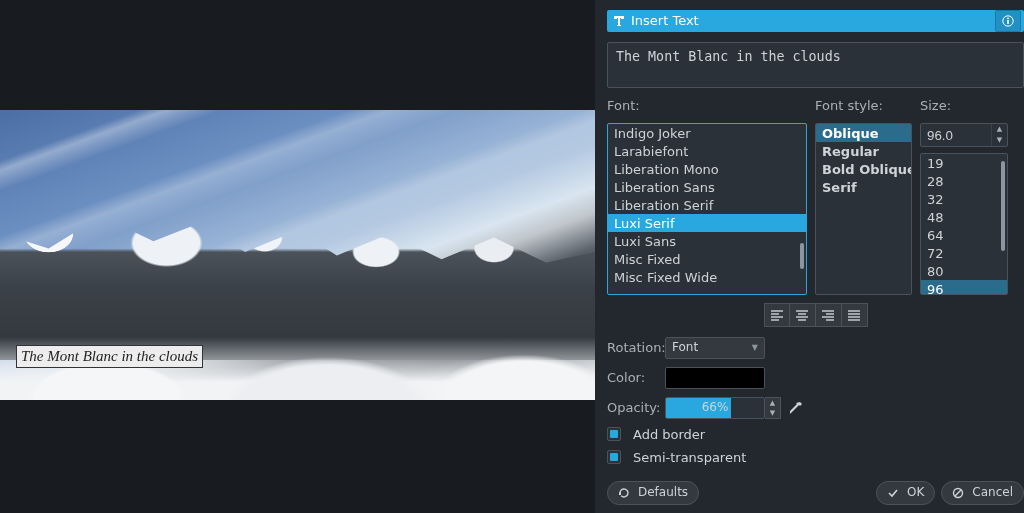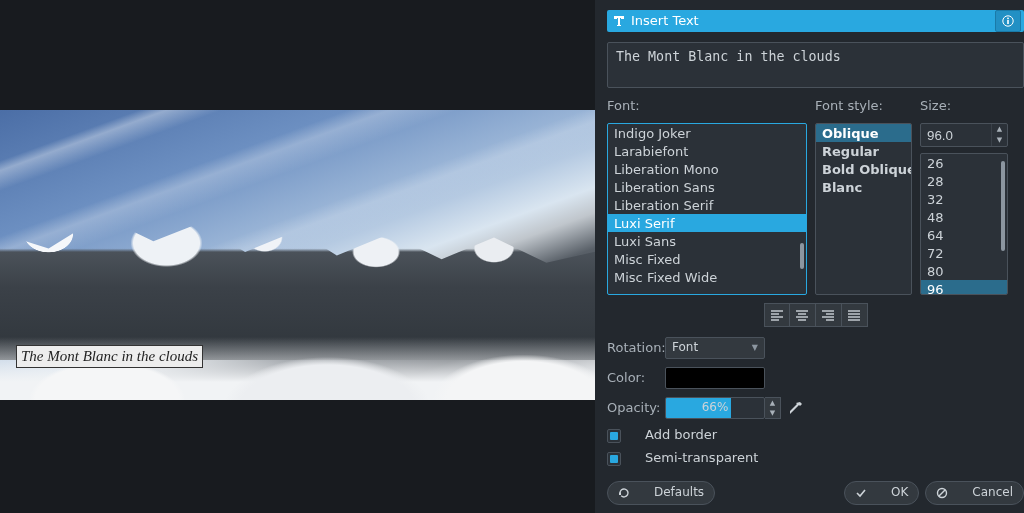--- a/index.html
+++ b/index.html
@@ -75,25 +75,25 @@
   .formrow{display:flex;align-items:center;margin-bottom:8px;}
   .formrow .flabel{width:58px;color:var(--muted);}
   .select{background:var(--btn);border:1px solid var(--border-light);height:22px;border-radius:2px;display:flex;align-items:center;padding:0 6px;min-width:100px;cursor:pointer;justify-content:space-between;color:var(--text);font-size:12px;}
   .swatch{width:100px;height:22px;background:#000;border:1px solid var(--border-light);border-radius:2px;cursor:pointer;}
   .slider{position:relative;width:100px;height:22px;background:var(--panel);border:1px solid var(--border-light);border-radius:2px;display:flex;align-items:center;justify-content:center;font-size:12px;cursor:pointer;overflow:hidden;}
   .slider .fill{position:absolute;left:0;top:0;bottom:0;background:var(--accent);}
   .slider span{position:relative;}
   .slider-spin{width:16px;height:22px;border:1px solid var(--border-light);border-left:none;background:var(--btn);display:flex;flex-direction:column;}
   .slider-spin div{flex:1;display:flex;align-items:center;justify-content:center;font-size:7px;cursor:pointer;color:var(--muted);}
   .pick{width:22px;height:22px;display:flex;align-items:center;justify-content:center;cursor:pointer;color:var(--muted);margin-left:4px;}
-  .check{display:flex;align-items:center;gap:24px;margin-bottom:6px;cursor:pointer;}
+  .check{display:flex;gap:12px;margin-bottom:6px;cursor:pointer;}
   .check .box{width:14px;height:14px;border:1px solid var(--border-light);border-radius:2px;background:var(--panel);display:flex;align-items:center;justify-content:center;}
   .check .box.checked::after{content:"";width:8px;height:8px;background:var(--accent);border-radius:1px;}
   .footer{margin-top:auto;display:flex;align-items:center;padding:8px 0;gap:6px;}
-  .btn{background:var(--btn);border:1px solid var(--border-light);border-radius:12px;height:24px;padding:0 10px;display:flex;align-items:center;gap:24px;cursor:pointer;color:var(--text);font-size:12px;}
+  .btn{background:var(--btn);border:1px solid var(--border-light);border-radius:12px;height:24px;padding:0 10px;display:flex;align-items:center;gap:8px;cursor:pointer;color:var(--text);font-size:12px;}
   .spacer{flex:1;}
   svg{pointer-events:none;}
 </style>
 </head>
 <body>
 
 <div class="app">
 
   <div class="canvas-wrap">
     <div class="canvas-spacer-top"></div>
@@ -144,34 +144,34 @@
             <div class="li">Misc Fixed</div>
             <div class="li">Misc Fixed Wide</div>
           </div>
         <div class="scroll-ind"></div>
       </div>
       <div class="listbox stylelist">
         <div class="items" id="style-items">
             <div class="li sel">Oblique</div>
             <div class="li">Regular</div>
             <div class="li">Bold Oblique</div>
-            <div class="li">Blanc</div>
+            <div class="li">Serif</div>
           </div>
       </div>
       <div class="sizecol">
         <div class="spinbox">
           <input value="96.0" style="">
           <div class="spin">
             <div>▲</div>
             <div>▼</div>
           </div>
         </div>
         <div class="listbox sizelist">
           <div class="items" id="size-items">
-              <div class="li">26</div>
+              <div class="li">19</div>
               <div class="li">28</div>
               <div class="li">32</div>
               <div class="li">48</div>
               <div class="li">64</div>
               <div class="li">72</div>
               <div class="li">80</div>
               <div class="li sel">96</div>
             </div>
           <div class="scroll-ind"></div>
         </div>

